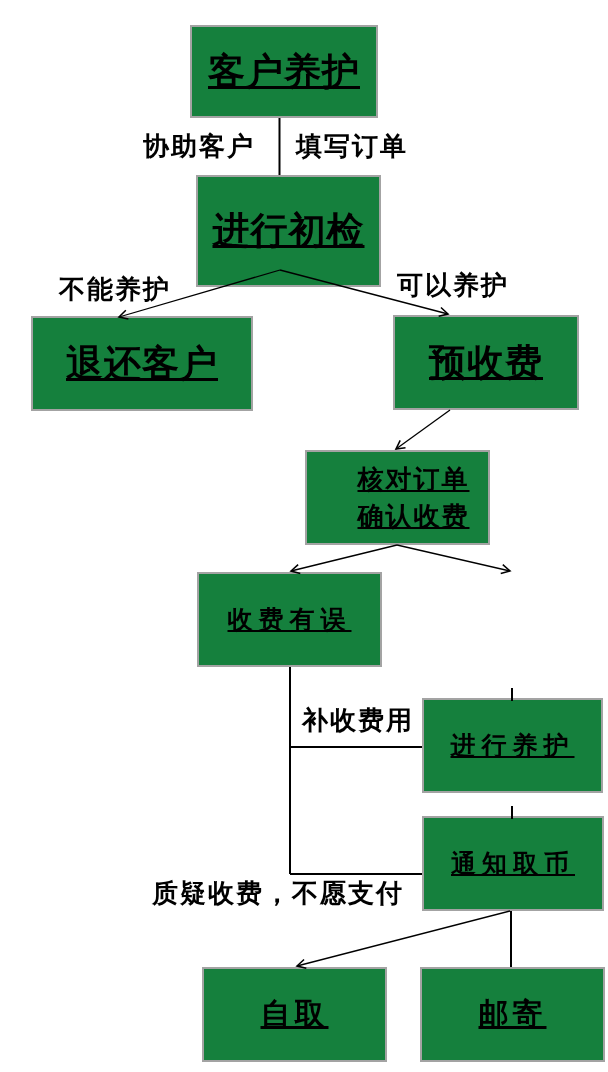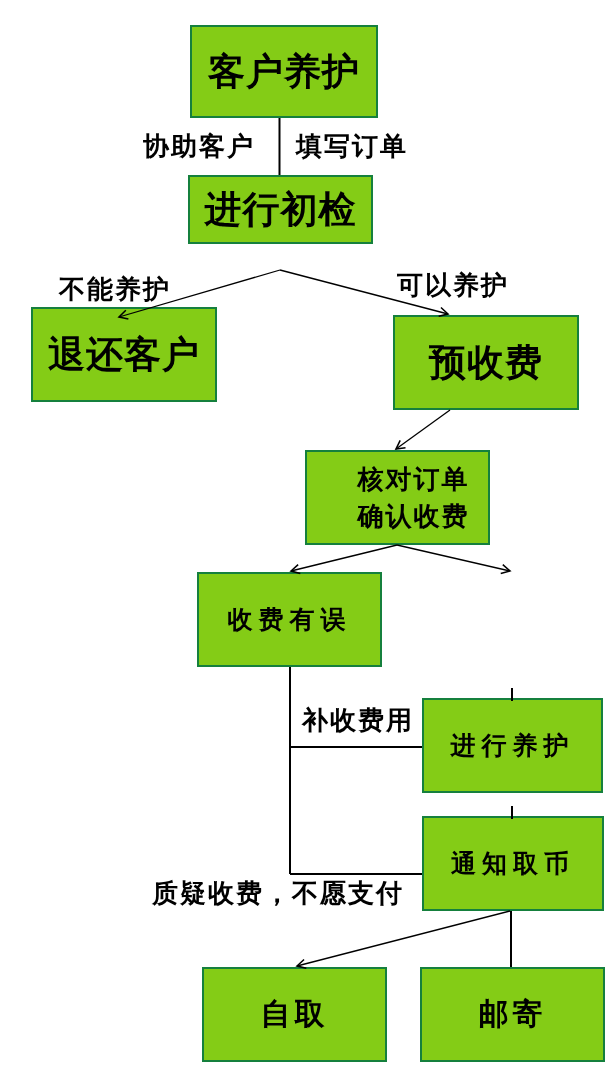--- a/index.html
+++ b/index.html
@@ -12,27 +12,28 @@
     width: 608px;
     height: 1072px;
     background: #ffffff;
     color: #000000;
     font-family: "Liberation Sans", sans-serif;
     overflow: hidden;
   }
   .node {
     position: absolute;
     box-sizing: border-box;
-    border: 2px solid #15803d;
-    background: #84cc16;
+    border: 2px solid #a3a3a3;
+    background: #15803d;
     display: flex;
     align-items: center;
     justify-content: center;
     text-align: center;
     font-weight: 600;
+    text-decoration: underline;
   }
   .fs-l  { font-size: 37px; letter-spacing: 1px; }
   .fs-m  { font-size: 25px; letter-spacing: 6px; }
   .fs-m2 { font-size: 30px; letter-spacing: 4px; }
   .fs-s  { font-size: 26px; letter-spacing: 2px; line-height: 37px; white-space: pre-line; padding-left: 32px; }
   .lbl {
     position: absolute;
     font-size: 26px;
     letter-spacing: 2px;
     font-weight: 600;
@@ -46,23 +47,23 @@
     pointer-events: none;
   }
 </style>
 </head>
 <body>
 
 <div class="canvas">
 
   <div class="node fs-l" style="left:190px; top:25px;  width:188px; height:93px;">客户养护</div>
 
-  <div class="node fs-l" style="left:188px; top:175px; width:185px; height:69px;">进行初检</div>
+  <div class="node fs-l" style="left:196px; top:175px; width:185px; height:112px;">进行初检</div>
 
-  <div class="node fs-l" style="left:31px;  top:307px; width:186px; height:95px;">退还客户</div>
+  <div class="node fs-l" style="left:31px;  top:316px; width:222px; height:95px;">退还客户</div>
 
   <div class="node fs-l" style="left:357px; top:315px; width:186px; height:95px;margin-left:36px;">预收费</div>
 
   <div class="node fs-s" style="left:305px; top:450px; width:185px; height:95px;">核对订单
 确认收费</div>
 
   <div class="node fs-m" style="left:197px; top:572px; width:185px; height:95px;">收费有误</div>
 
 
   <div class="node fs-m" style="left:422px; top:698px; width:181px; height:95px;">进行养护</div>

